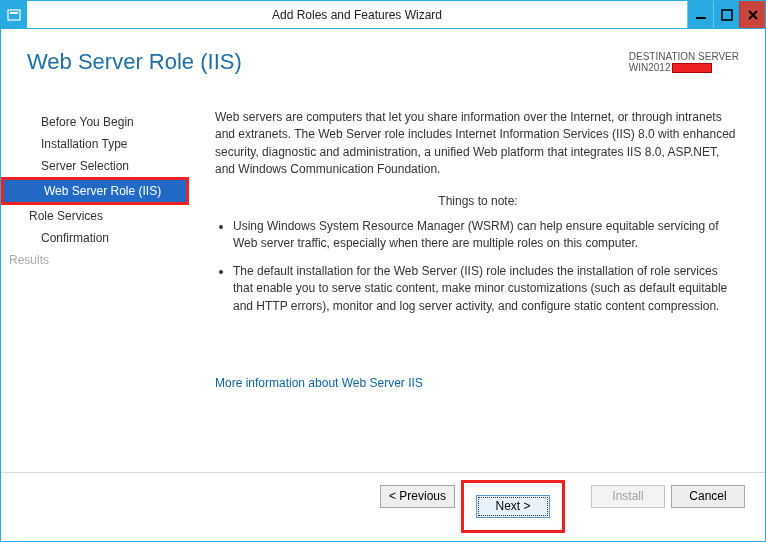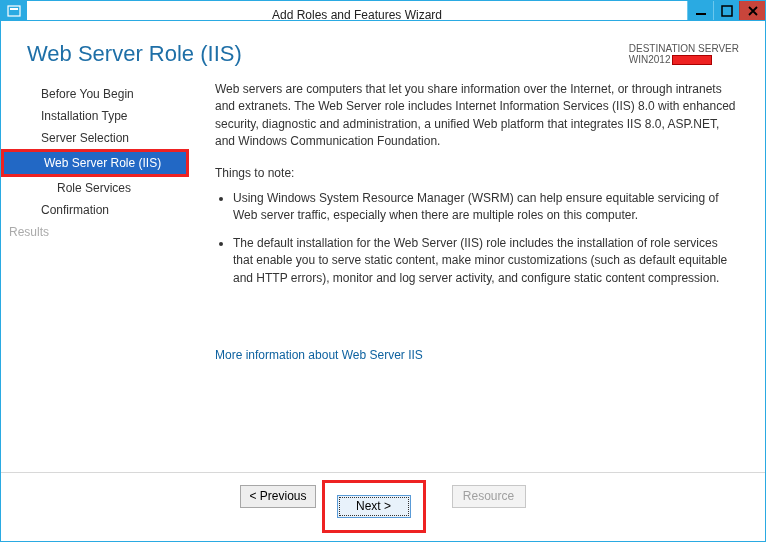--- a/index.html
+++ b/index.html
@@ -15,21 +15,21 @@
   }
   .window {
     width: 766px;
     height: 542px;
     border: 1px solid #2aaae2;
     display: flex;
     flex-direction: column;
     background: #fff;
   }
   .titlebar {
-    height: 20px;
+    height: 28px;
     background: #fff;
     border-bottom: 1px solid #2aaae2;
     display: flex;
     align-items: stretch;
     font-size: 12px;
   }
   .titlebar-icon {
     width: 26px;
     display: flex;
     align-items: center;
@@ -55,20 +55,21 @@
     background: #2aaae2;
     color: #000;
     border-left: 1px solid #6bc7ed;
   }
   .titlebar-btn.close { background: #c8453b; color: #000; border-left: 1px solid #b13c33; }
   .client {
     flex: 1;
     display: flex;
     flex-direction: column;
     background: #fff;
+    gap: 20px;
   }
   .header {
     padding: 20px 26px 8px 26px;
     display: flex;
     justify-content: space-between;
     align-items: flex-start;
   }
   .page-title {
     font-size: 22px;
     font-weight: 400;
@@ -102,50 +103,50 @@
   .nav-item {
     padding: 4px 0 4px 40px;
     color: #333;
     cursor: pointer;
     white-space: nowrap;
   }
   .nav-item.selected {
     background: #2268c5;
     color: #fff;
   }
-  .nav-item.sub { padding-left: 56px; }
+  .nav-item.sub { padding-left: 28px; }
   .nav-item.disabled { color: #aaa; padding-left: 8px; }
   .highlight-sel { border: 3px solid #e22; }
   .highlight-sel .nav-item.selected { margin: 0; }
   .content {
     flex: 1;
     padding: 6px 8px 0 26px;
     font-size: 12px;
     color: #333;
     line-height: 1.45;
     position: relative;
   }
   .content p { margin: 0 0 14px 0; }
-  .notes-title { margin-bottom: 8px; display: block; }
+  .notes-title { margin-bottom: 8px; display: block; text-align: center; }
   ul.notes {
     margin: 0 0 14px 0;
     padding-left: 18px;
   }
   ul.notes li { margin-bottom: 10px; }
   .more-link {
     color: #0e62a0;
     margin-top: 60px;
     display: block;
     cursor: pointer;
   }
   .footer {
     border-top: 1px solid #d8d8d8;
     padding: 12px 20px 13px 20px;
     display: flex;
-    justify-content: center;
+    justify-content: flex-end;
     gap: 6px;
     background: #fff;
   }
   .btn {
     min-width: 74px;
     height: 23px;
     font-size: 12px;
     border: 1px solid #a7a7a7;
     background: #eeeeee;
     text-align: center;
@@ -235,16 +236,17 @@
         <a class="more-link">More information about Web Server IIS</a>
       </div>
     </div>
 
     <div class="footer">
       <div class="btn">&lt; Previous</div>
       <div class="next-highlight">
         <div class="btn default">Next &gt;</div>
       </div>
       <div class="btn-gap"></div>
-      <div class="btn disabled">Resource</div>
+      <div class="btn disabled">Install</div>
+      <div class="btn">Cancel</div>
     </div>
   </div>
 </div>
 
 </body></html>

